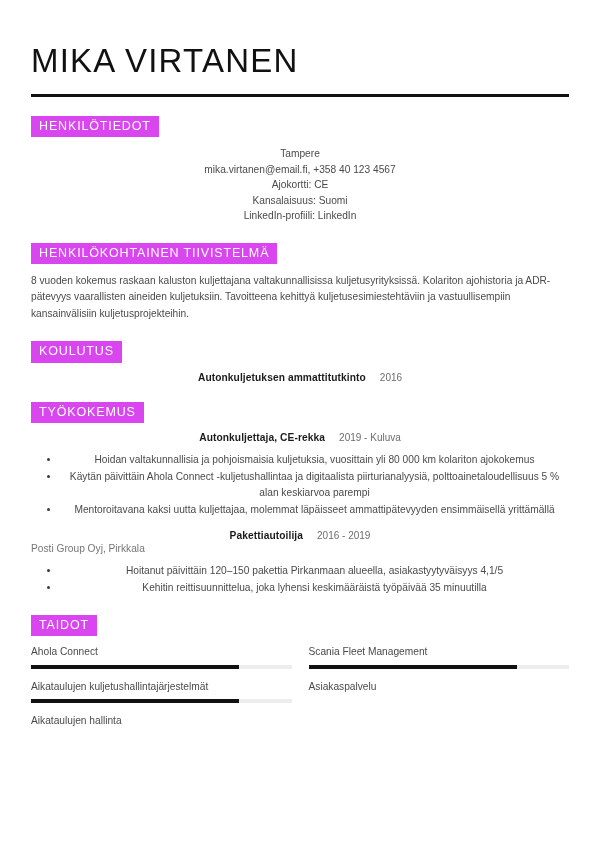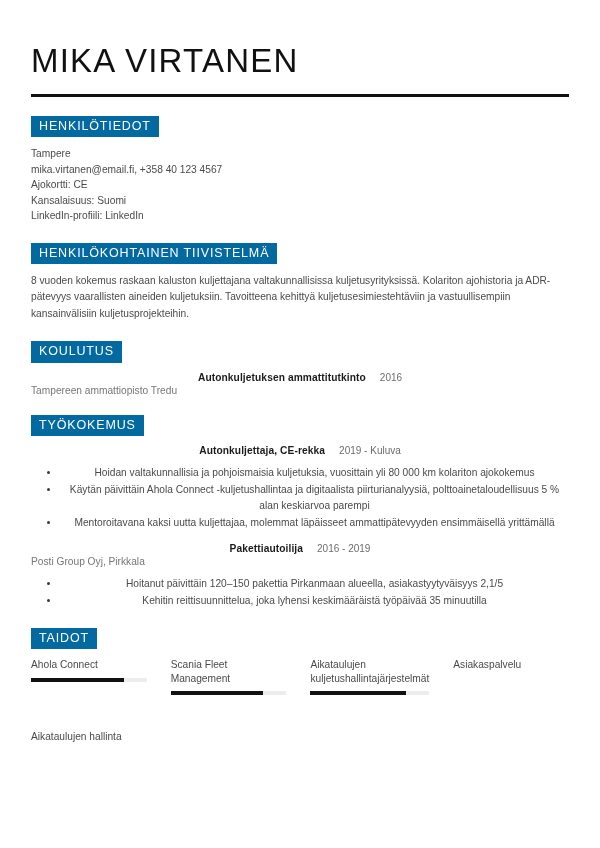--- a/index.html
+++ b/index.html
@@ -39,36 +39,37 @@
     height: 3px;
     background: #111111;
     width: 100%;
   }
 
   
   .section { margin-top: 19px; }
 
   .section-badge {
     display: inline-block;
-    background: #0369a1;
+    background: #d946ef;
     color: #ffffff;
     font-size: 12.5px;
     letter-spacing: 0.85px;
     padding: 3px 8px 4px 8px;
     line-height: 1.15;
     white-space: nowrap;
   }
 
   .section-body { margin-top: 9px; }
 
   
   .contact-line {
     font-size: 10.2px;
     line-height: 1.52;
     color: #4a4a4a;
+    text-align: center;
   }
 
   
   .summary-text {
     font-size: 10.2px;
     line-height: 1.62;
     color: #4a4a4a;
     max-width: 545px;
   }
 
@@ -130,25 +131,24 @@
     border-radius: 50%;
     background: #3a3a3a;
   }
 
   .exp-entry { margin-top: 13px; }
   .exp-entry:first-child { margin-top: 8px; }
 
   
   .skills-grid {
     display: grid;
-    grid-template-columns: 1fr 1fr 1fr 1fr;
+    grid-template-columns: 1fr 1fr;
     column-gap: 17px;
     row-gap: 0;
     margin-top: 9px;
-    gap: 24px;
   }
 
   .skill {
     padding-bottom: 11px;
   }
 
   .skill-label {
     font-size: 10.2px;
     color: #4a4a4a;
     line-height: 1.3;
@@ -195,21 +195,20 @@
   </div>
 
   <div class="section">
     <span class="section-badge">KOULUTUS</span>
     <div class="section-body">
       <div class="entry">
         <div class="entry-head">
           <span class="entry-title">Autonkuljetuksen ammattitutkinto</span>
           <span class="entry-date">2016</span>
         </div>
-        <div class="entry-sub">Tampereen ammattiopisto Tredu</div>
       </div>
     </div>
   </div>
 
   <div class="section">
     <span class="section-badge">TYÖKOKEMUS</span>
     <div class="section-body">
 
       <div class="exp-entry">
         <div class="entry-head">
@@ -223,21 +222,21 @@
         </ul>
       </div>
 
       <div class="exp-entry">
         <div class="entry-head">
           <span class="entry-title">Pakettiautoilija</span>
           <span class="entry-date">2016 - 2019</span>
         </div>
         <div class="entry-sub">Posti Group Oyj, Pirkkala</div>
         <ul class="bullets">
-          <li>Hoitanut päivittäin 120–150 pakettia Pirkanmaan alueella, asiakastyytyväisyys 2,1/5</li>
+          <li>Hoitanut päivittäin 120–150 pakettia Pirkanmaan alueella, asiakastyytyväisyys 4,1/5</li>
           <li>Kehitin reittisuunnittelua, joka lyhensi keskimääräistä työpäivää 35 minuutilla</li>
         </ul>
       </div>
 
     </div>
   </div>
 
   <div class="section">
     <span class="section-badge">TAIDOT</span>
     <div class="skills-grid">

